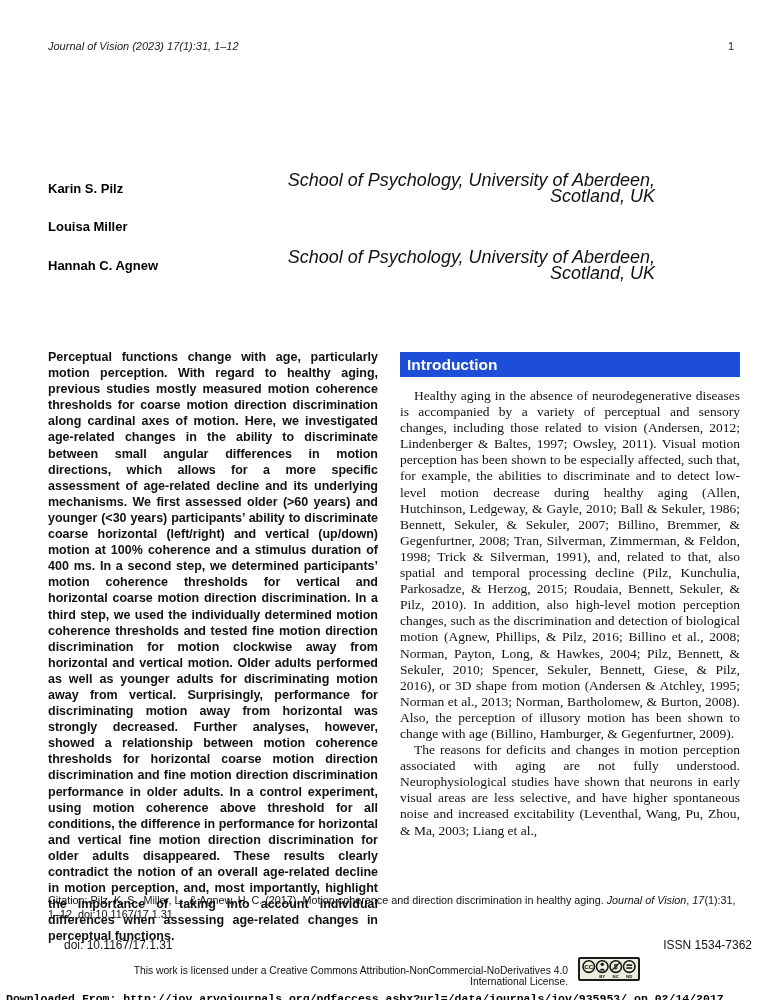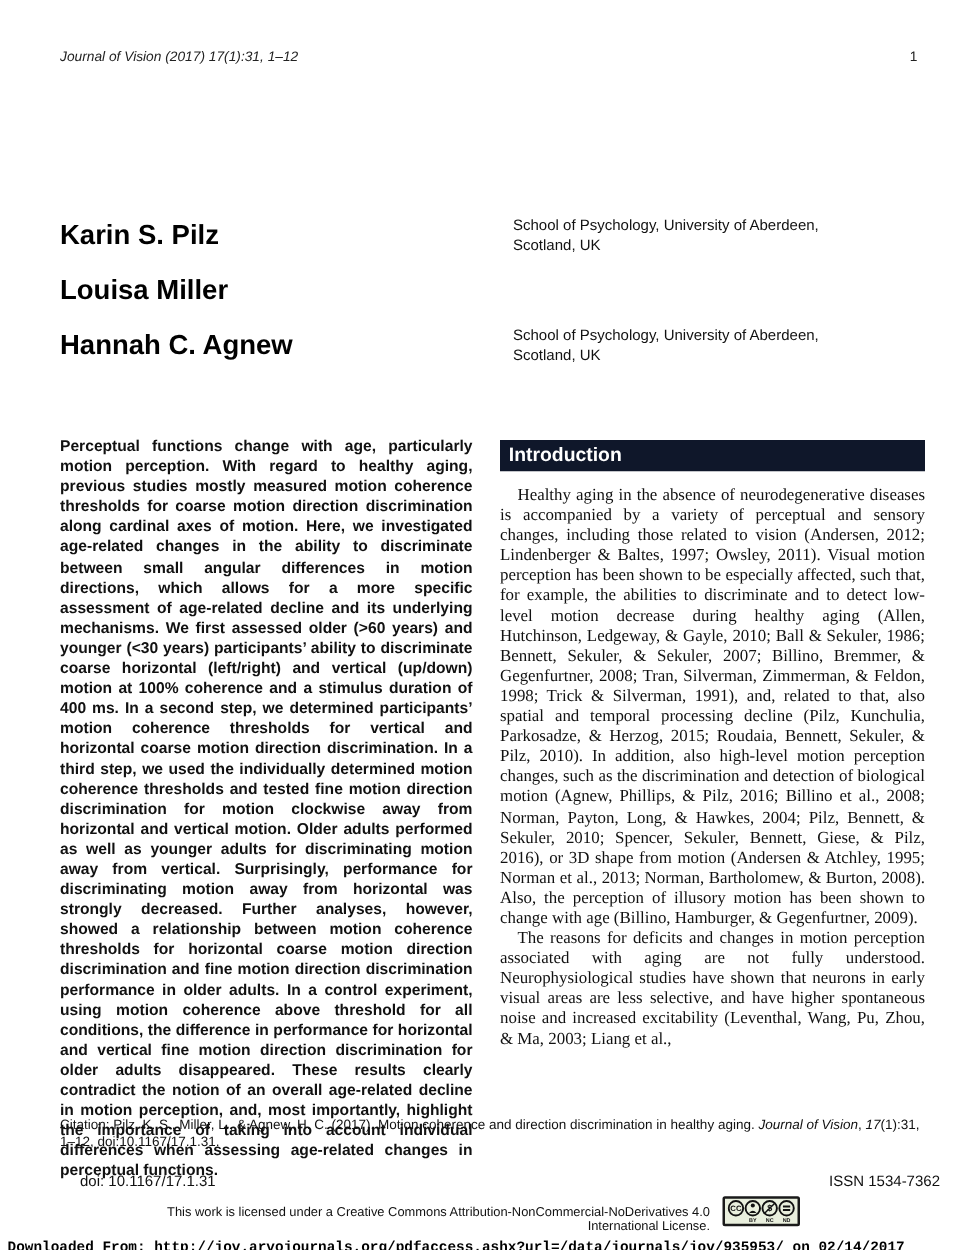--- a/index.html
+++ b/index.html
@@ -21,24 +21,24 @@
     position:absolute; top:98px; left:48px; width:620px;
     font-size:23px; font-weight:bold; letter-spacing:-0.3px;
     line-height:28px; white-space:pre-line; color:#000;
   }
   
   .authors { position:absolute; top:172px; left:48px; width:607px; }
   .author-row {
     display:flex; justify-content:space-between; align-items:center;
     margin-bottom:15px;
   }
-  .author-name { font-size:22px; font-weight:bold; color:#000; }
+  .author-name { font-size:13px; font-weight:bold; color:#000; }
   .author-affiliation {
-    font-size:12px; line-height:16px; text-align:left;
-    white-space:pre-line; color:#111;
+    font-size:18px; line-height:16px; text-align:right;
+    white-space:pre-line; color:#111;font-style:italic;
   }
   
   .abstract-col {
     position:absolute; top:349px; left:48px; width:330px;
     font-size:12.5px; font-weight:bold; line-height:16.1px;
     text-align:justify; color:#111;
   }
   .intro-col { position:absolute; top:352px; left:400px; width:340px; }
   .section-heading-bar {
     height:25px; display:flex; align-items:center;
@@ -77,21 +77,21 @@
     font-family:Liberation Mono, monospace;
     font-size:11.5px; font-weight:bold; color:#000;
   }
 </style>
 </head>
 <body>
 
 <div class="page">
 
   <div class="header-row">
-    <span class="journal-info">Journal of Vision (2017) 17(1):31, 1–12</span>
+    <span class="journal-info">Journal of Vision (2023) 17(1):31, 1–12</span>
     <span>1</span>
   </div>
 
 
   <div class="authors">
     <div class="author-row">
       <span class="author-name">Karin S. Pilz</span>
       <span class="author-affiliation">School of Psychology, University of Aberdeen,
 Scotland, UK</span>
     </div>
@@ -101,21 +101,21 @@
     <div class="author-row">
       <span class="author-name">Hannah C. Agnew</span>
       <span class="author-affiliation">School of Psychology, University of Aberdeen,
 Scotland, UK</span>
     </div>
   </div>
 
   <div class="abstract-col">Perceptual functions change with age, particularly motion perception. With regard to healthy aging, previous studies mostly measured motion coherence thresholds for coarse motion direction discrimination along cardinal axes of motion. Here, we investigated age-related changes in the ability to discriminate between small angular differences in motion directions, which allows for a more specific assessment of age-related decline and its underlying mechanisms. We first assessed older (&gt;60 years) and younger (&lt;30 years) participants’ ability to discriminate coarse horizontal (left/right) and vertical (up/down) motion at 100% coherence and a stimulus duration of 400 ms. In a second step, we determined participants’ motion coherence thresholds for vertical and horizontal coarse motion direction discrimination. In a third step, we used the individually determined motion coherence thresholds and tested fine motion direction discrimination for motion clockwise away from horizontal and vertical motion. Older adults performed as well as younger adults for discriminating motion away from vertical. Surprisingly, performance for discriminating motion away from horizontal was strongly decreased. Further analyses, however, showed a relationship between motion coherence thresholds for horizontal coarse motion direction discrimination and fine motion direction discrimination performance in older adults. In a control experiment, using motion coherence above threshold for all conditions, the difference in performance for horizontal and vertical fine motion direction discrimination for older adults disappeared. These results clearly contradict the notion of an overall age-related decline in motion perception, and, most importantly, highlight the importance of taking into account individual differences when assessing age-related changes in perceptual functions.</div>
 
   <div class="intro-col">
-    <div class="section-heading-bar" style="background: #0f172a;">
+    <div class="section-heading-bar" style="background: #1d4ed8;">
       <span>Introduction</span>
     </div>
     <div class="intro-text">
       <p>Healthy aging in the absence of neurodegenerative diseases is accompanied by a variety of perceptual and sensory changes, including those related to vision (Andersen, 2012; Lindenberger &amp; Baltes, 1997; Owsley, 2011). Visual motion perception has been shown to be especially affected, such that, for example, the abilities to discriminate and to detect low-level motion decrease during healthy aging (Allen, Hutchinson, Ledgeway, &amp; Gayle, 2010; Ball &amp; Sekuler, 1986; Bennett, Sekuler, &amp; Sekuler, 2007; Billino, Bremmer, &amp; Gegenfurtner, 2008; Tran, Silverman, Zimmerman, &amp; Feldon, 1998; Trick &amp; Silverman, 1991), and, related to that, also spatial and temporal processing decline (Pilz, Kunchulia, Parkosadze, &amp; Herzog, 2015; Roudaia, Bennett, Sekuler, &amp; Pilz, 2010). In addition, also high-level motion perception changes, such as the discrimination and detection of biological motion (Agnew, Phillips, &amp; Pilz, 2016; Billino et al., 2008; Norman, Payton, Long, &amp; Hawkes, 2004; Pilz, Bennett, &amp; Sekuler, 2010; Spencer, Sekuler, Bennett, Giese, &amp; Pilz, 2016), or 3D shape from motion (Andersen &amp; Atchley, 1995; Norman et al., 2013; Norman, Bartholomew, &amp; Burton, 2008). Also, the perception of illusory motion has been shown to change with age (Billino, Hamburger, &amp; Gegenfurtner, 2009).</p>
       <p>The reasons for deficits and changes in motion perception associated with aging are not fully understood. Neurophysiological studies have shown that neurons in early visual areas are less selective, and have higher spontaneous noise and increased excitability (Leventhal, Wang, Pu, Zhou, &amp; Ma, 2003; Liang et al.,</p>
     </div>
   </div>
 
   <div class="citation-block">
     <span>Citation: Pilz, K. S., Miller, L., &amp; Agnew, H. C. (2017). Motion coherence and direction discrimination in healthy aging. </span><span class="ital">Journal of Vision</span><span>, </span><span class="ital">17</span><span>(1):31, 1–12, doi:10.1167/17.1.31.</span>

